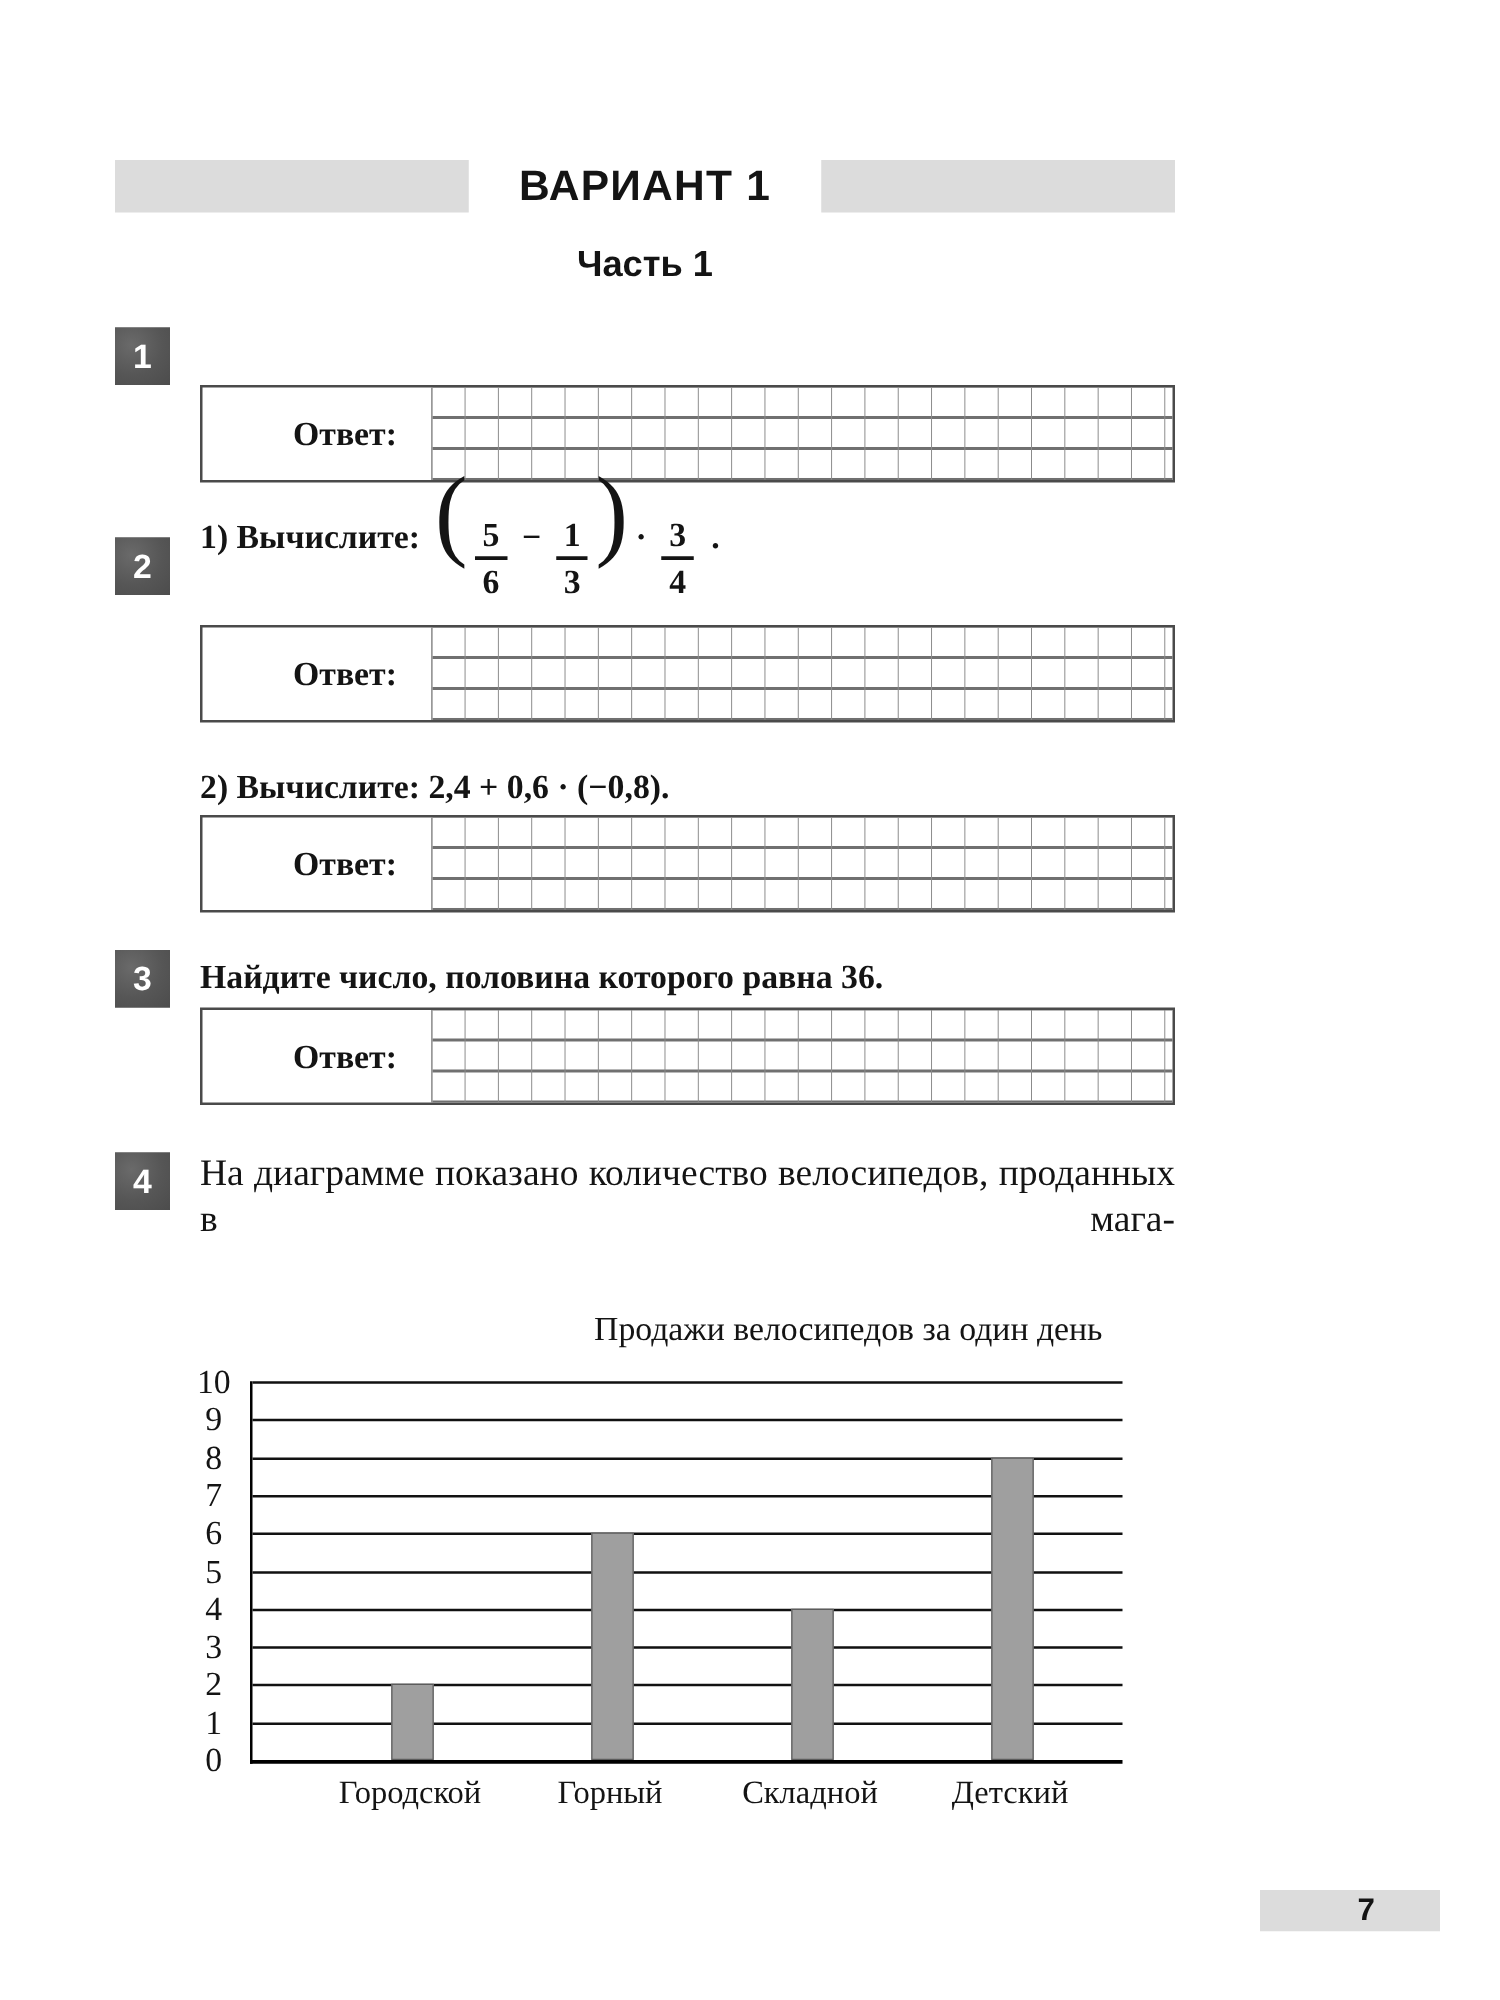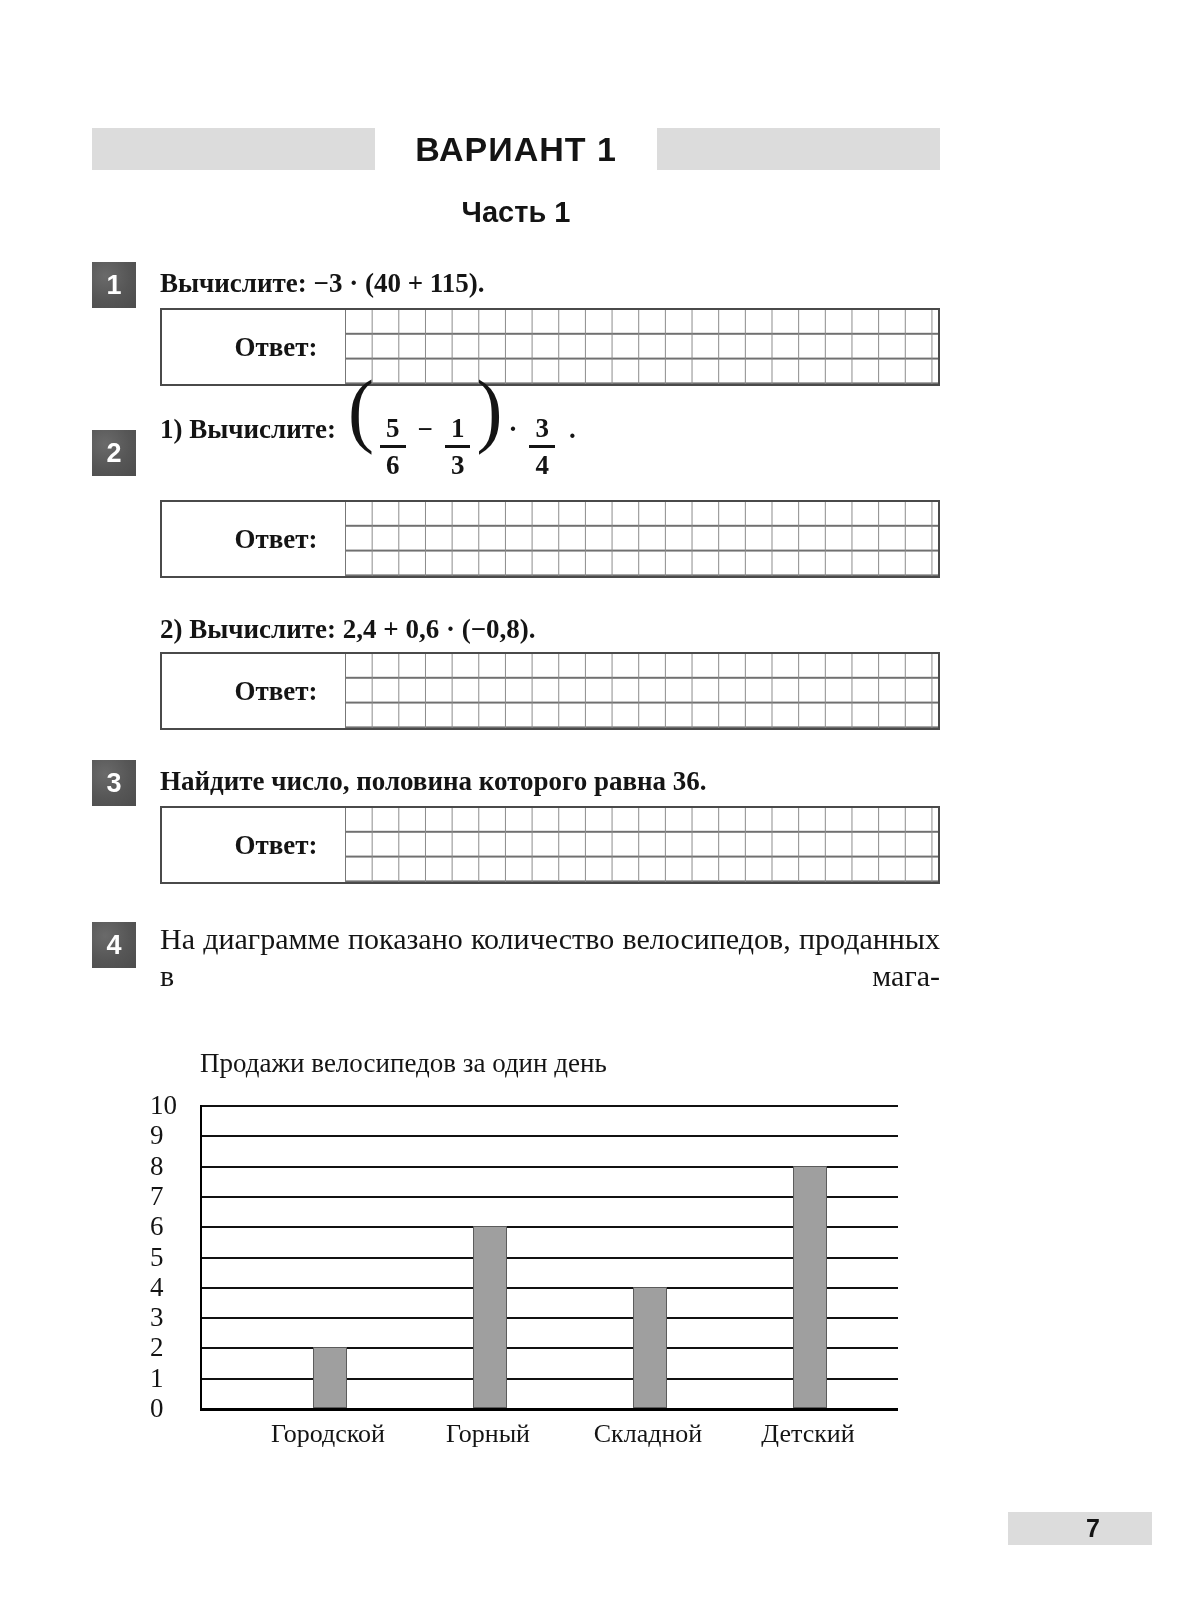--- a/index.html
+++ b/index.html
@@ -66,35 +66,35 @@
   .answer-grid{
     flex:1;border-left:1px solid #777;
     background-image:
       linear-gradient(to right, #8a8a8a 1px, transparent 1px),
       linear-gradient(to bottom, #707070 2px, transparent 2px);
     background-size:26.66px 24.8px;
     background-position:-1px -2px;
   }
   
   .chart-title{
-    position:absolute;left:200px;top:1048px;width:696px;text-align:left;
+    position:absolute;left:186px;top:1048px;width:696px;text-align:right;
     font-size:27px;
   }
   .chart{position:absolute;left:150px;top:1105px;width:790px;height:350px;}
   .plot{
     position:absolute;left:50px;top:0;width:696px;height:303px;
     border-left:2px solid #000;border-bottom:3px solid #000;box-sizing:content-box;
   }
   .gridline{position:absolute;left:0;width:100%;height:2px;background:#111;}
   .bar{
     position:absolute;bottom:0;width:34px;border:1px solid #5c5c5c;box-sizing:border-box;
     background-image:repeating-linear-gradient(45deg, rgba(0,0,0,.07) 0 2px, rgba(255,255,255,.05) 2px 4px);
   }
   .ytick{
-    position:absolute;left:0;width:42px;text-align:left;
+    position:absolute;left:0;width:42px;text-align:center;
     font-size:27px;line-height:32px;
   }
   .xlabel{
     position:absolute;top:314px;width:160px;text-align:center;font-size:26px;
   }
   
   .footer-bar{
     position:absolute;left:1008px;top:1512px;width:144px;height:33px;
     background:#dcdcdc;display:flex;align-items:center;justify-content:center;
   }
@@ -109,21 +109,20 @@
 <div class="page">
 
   <div class="variant-header">
     <div class="header-bar"></div>
     <div class="variant-title">ВАРИАНТ 1</div>
     <div class="header-bar"></div>
   </div>
   <div class="part-title">Часть 1</div>
 
   <div class="badge" style="top:262px">1</div>
-  <div class="ptext" style="top:266px">Вычислите: −3 · (40 + 115).</div>
   <div class="answer-box" style="top:308px">
     <div class="answer-label">Ответ:</div>
     <div class="answer-grid"></div>
   </div>
 
   <div class="badge" style="top:430px">2</div>
   <div class="formula">
     <span>1) Вычислите:</span>
     <span class="gap"></span>
     <span class="paren">(</span>

